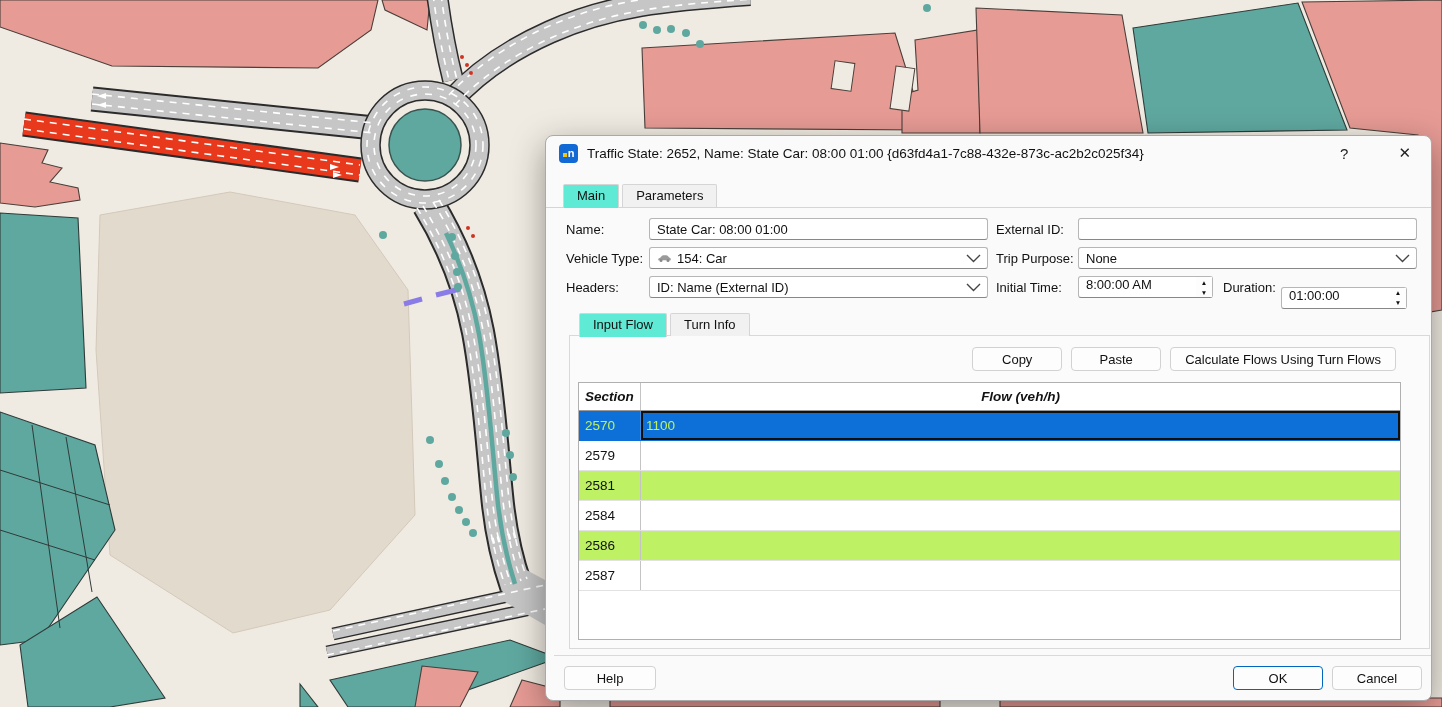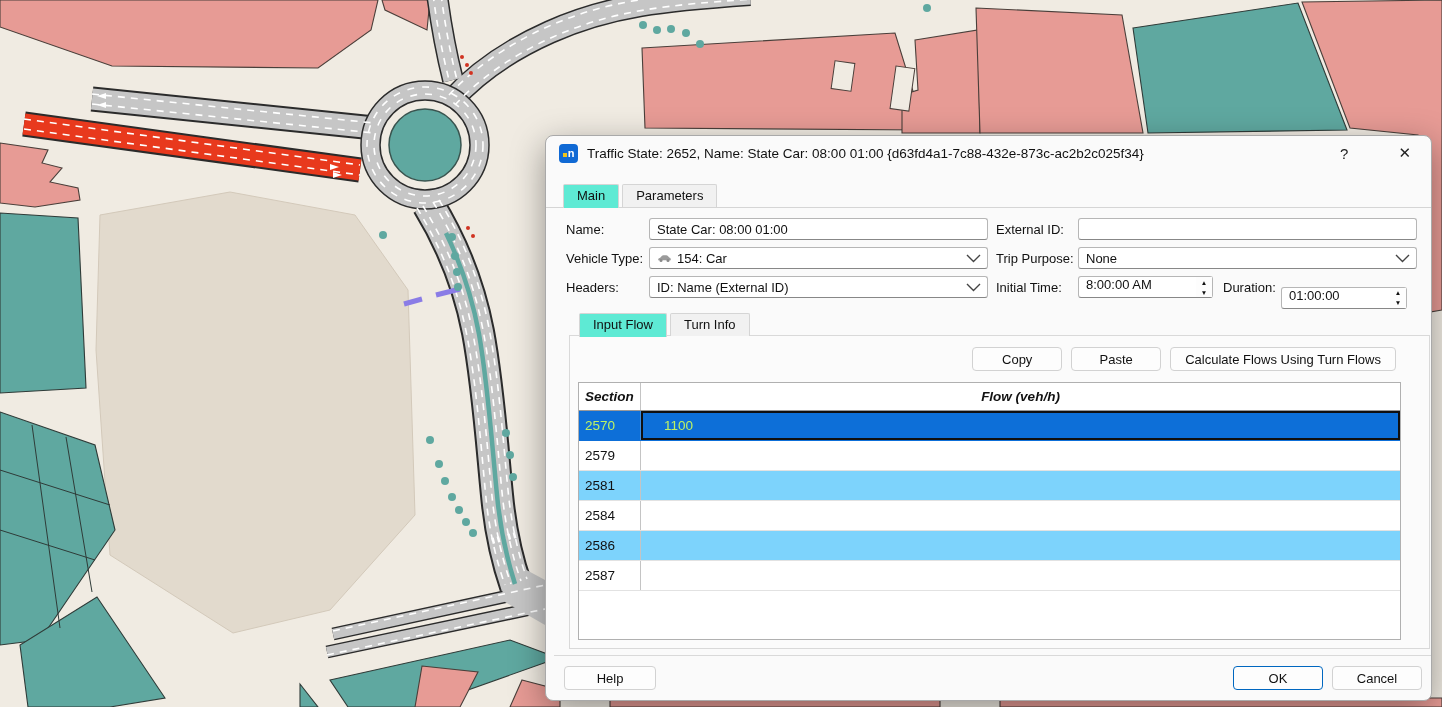--- a/index.html
+++ b/index.html
@@ -66,23 +66,23 @@
   .btn{height:24px;background:#fdfdfd;border:1px solid #d2d2d2;border-radius:4px;
        font-family:inherit;font-size:13px;color:#111;padding:0 14px;box-sizing:border-box;}
   .btn-copy,.btn-paste{width:90px;}
   
   .grid{margin:11px 0 0 8px;width:823px;height:258px;border:1px solid #b0b0b0;background:#fff;
         box-sizing:border-box;overflow:hidden;}
   .thead{display:flex;height:28px;border-bottom:1px solid #999;font-weight:bold;font-size:13.5px;background:#fff;box-sizing:border-box;font-style:italic;}
   .trow{display:flex;height:30px;border-bottom:1px solid #e2e2e2;box-sizing:border-box;font-size:13.5px;}
   .tcell{display:flex;align-items:center;box-sizing:border-box;}
   .sec{width:62px;padding-left:6px;border-right:1px solid #c4c4c4;flex:none;}
-  .flw{flex:1;padding-left:23px;}
+  .flw{flex:1;padding-left:5px;}
   .thead .flw{justify-content:center;padding-left:0;}
-  .trow.alt{background:#7dd3fc;}
+  .trow.alt{background:#bef264;}
   .trow.selected{background:var(--selection-blue,#0d6fd8);color:#bef264;border-bottom-color:var(--selection-blue,#0d6fd8);}
   .trow.selected .sec{border-right-color:#3c8ce0;}
   .cell-focus{box-shadow:inset 0 0 0 2px #101010;}
   
   .footer{position:absolute;left:8px;right:0;bottom:0;height:45px;border-top:1px solid #d9d9d9;
           display:flex;align-items:center;padding:0 9px 0 10px;box-sizing:border-box;}
   .btn-help{width:92px;}
   .fspacer{flex:1;}
   .btn-ok{width:90px;border:1px solid var(--ok-border,#0067c0);}
   .btn-cancel{width:90px;margin-left:9px;}

